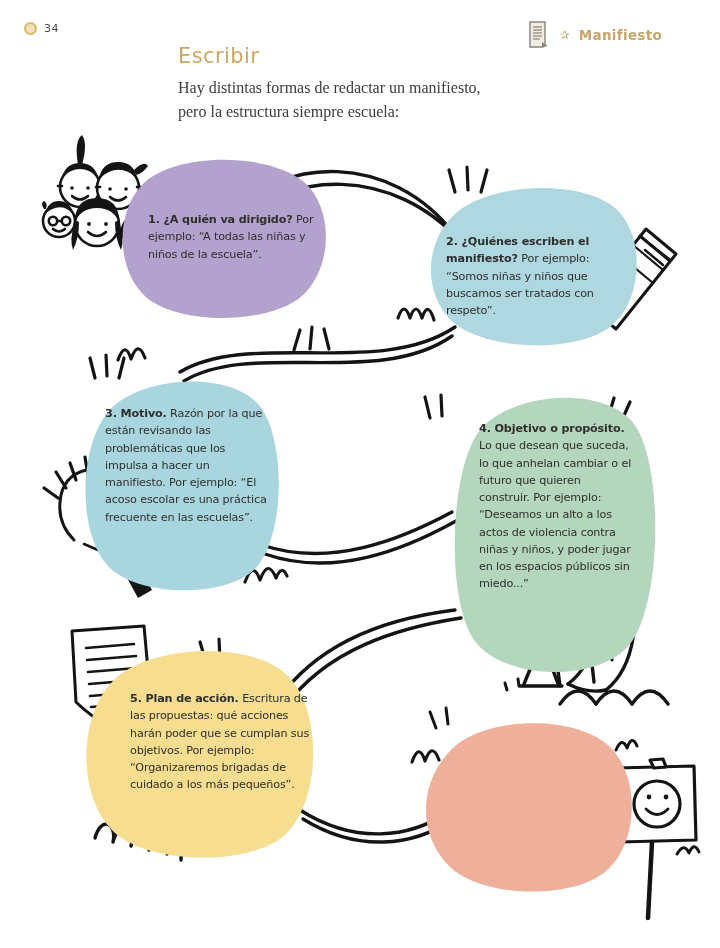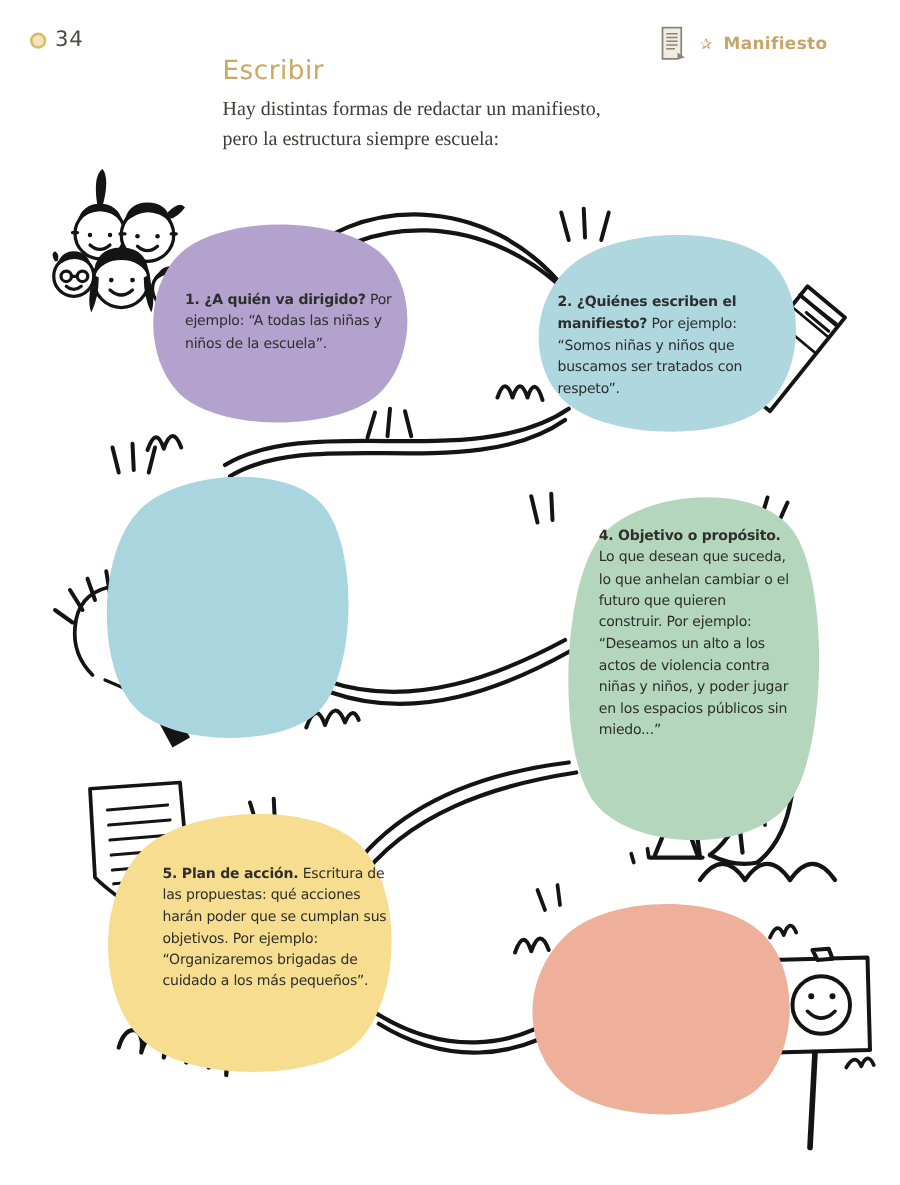--- a/index.html
+++ b/index.html
@@ -30,21 +30,21 @@
   .folio-dot {
     width: 9px;
     height: 9px;
     border-radius: 50%;
     border: 2px solid #d9b866;
     background: #f3e3b8;
     display: block;
   }
   .folio-num {
     font-family: "DejaVu Sans", sans-serif;
-    font-size: 17px;
+    font-size: 11px;
     color: #4a4a48;
     letter-spacing: 0.5px;
   }
 
   .runhead {
     position: absolute;
     right: 58px;
     top: 20px;
     display: flex;
     align-items: center;
@@ -108,21 +108,21 @@
     font-family: "DejaVu Sans", sans-serif;
     font-size: 11.2px;
     line-height: 1.54;
     color: #2e2e2c;
     letter-spacing: -0.15px;
   }
   .blob-text b {
     font-weight: bold;
   }
 
-  .b1 { left: 120px; top: 176px; width: 215px; height: 165px; }
+  .b1 { left: 120px; top: 156px; width: 215px; height: 165px; }
   .b1 .blob-text { left: 28px; top: 55px; width: 168px; }
 
   .b2 { left: 430px; top: 185px; width: 215px; height: 165px; }
   .b2 .blob-text { left: 16px; top: 48px; width: 175px; }
 
   .b3 { left: 85px; top: 375px; width: 200px; height: 220px; }
   .b3 .blob-text { left: 20px; top: 30px; width: 165px; }
 
   .b4 { left: 454px; top: 390px; width: 205px; height: 285px; }
   .b4 .blob-text { left: 25px; top: 30px; width: 155px; }
@@ -400,20 +400,25 @@
       <b><span>2.</span>
       <span>¿Quiénes escriben el manifiesto?</span></b>
       <span>Por ejemplo: “Somos niñas y niños que buscamos ser tratados con respeto”.</span>
     </div>
   </div>
 
   <div class="blob b3">
     <svg class="blob-shape" viewBox="0 0 200 220" preserveAspectRatio="none">
       <path d="M24 36 C 52 2, 144 -6, 174 30 C 202 64, 200 164, 170 194 C 140 224, 50 222, 22 190 C -8 156, -6 70, 24 36 Z" fill="#a9d6de"></path>
     </svg>
+    <div class="blob-text">
+      <b><span>3.</span>
+      <span>Motivo.</span></b>
+      <span>Razón por la que están revisando las problemáticas que los impulsa a hacer un manifiesto. Por ejemplo: “El acoso escolar es una práctica frecuente en las escuelas”.</span>
+    </div>
   </div>
 
   <div class="blob b4">
     <svg class="blob-shape" viewBox="0 0 205 285" preserveAspectRatio="none">
       <path d="M22 46 C 46 4, 148 -8, 180 34 C 210 74, 208 214, 176 254 C 144 294, 48 290, 20 250 C -8 208, -4 88, 22 46 Z" fill="#b4d6bd"></path>
     </svg>
     <div class="blob-text">
       <b><span>4.</span>
       <span>Objetivo o propósito.</span></b>
       <span>Lo que desean que suceda, lo que anhelan cambiar o el futuro que quieren construir. Por ejemplo: “Deseamos un alto a los actos de violencia contra niñas y niños, y poder jugar en los espacios públicos sin miedo...”</span>

